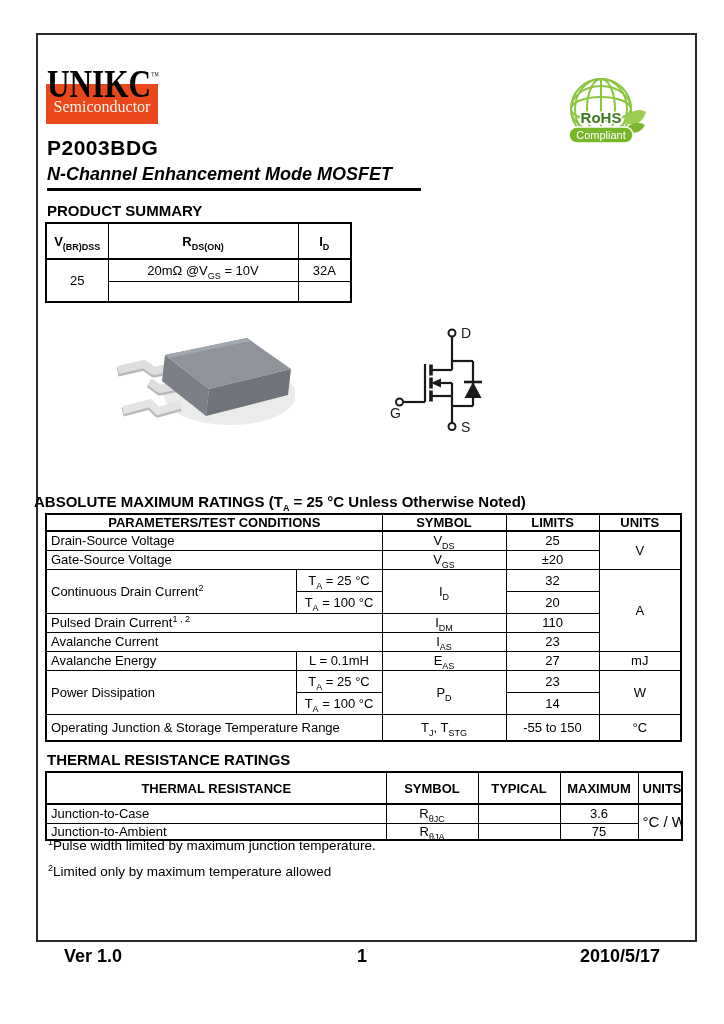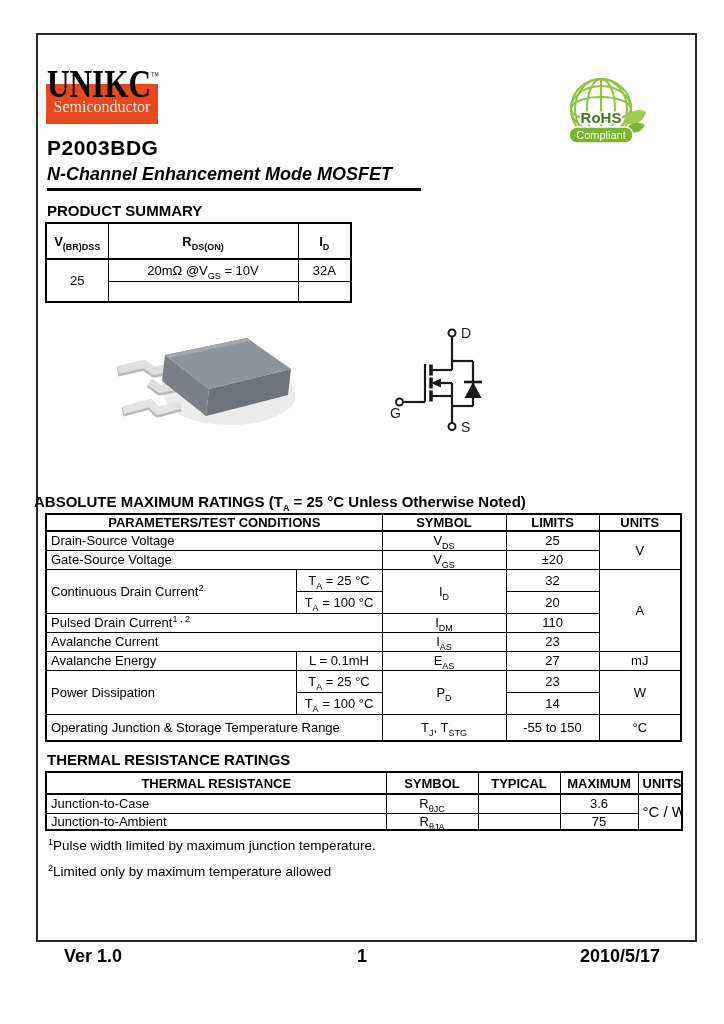--- a/index.html
+++ b/index.html
@@ -223,21 +223,21 @@
 
 <table class="dt abs" style="left:45px;top:771px;width:637px">
   <colgroup>
       <col style="width:340px">
       <col style="width:92px">
       <col style="width:82px">
       <col style="width:78px">
       <col style="width:44px">
     </colgroup>
   <tbody>
-      <tr style="height:22px">
+      <tr style="height:32px">
     <th>THERMAL RESISTANCE</th>
     <th>SYMBOL</th>
     <th>TYPICAL</th>
     <th>MAXIMUM</th>
     <th>UNITS</th>
   </tr>
   <tr style="height:19px">
     <td class="l">Junction-to-Case</td>
     <td><span>R</span><sub>θJC</sub></td>
     <td></td>

